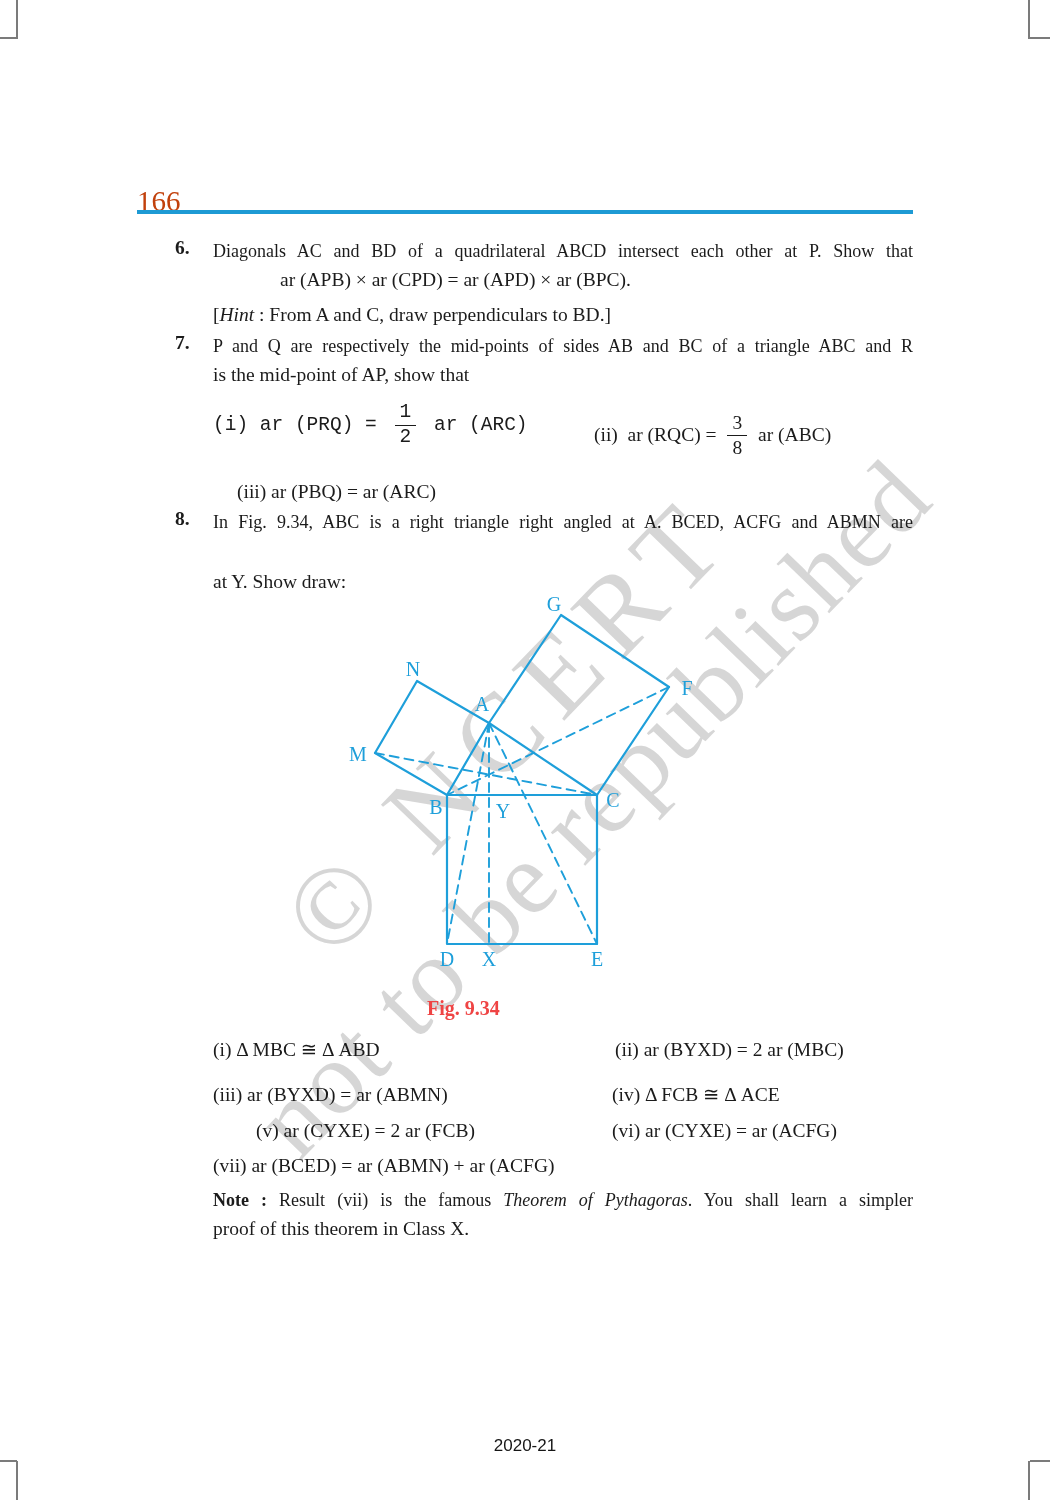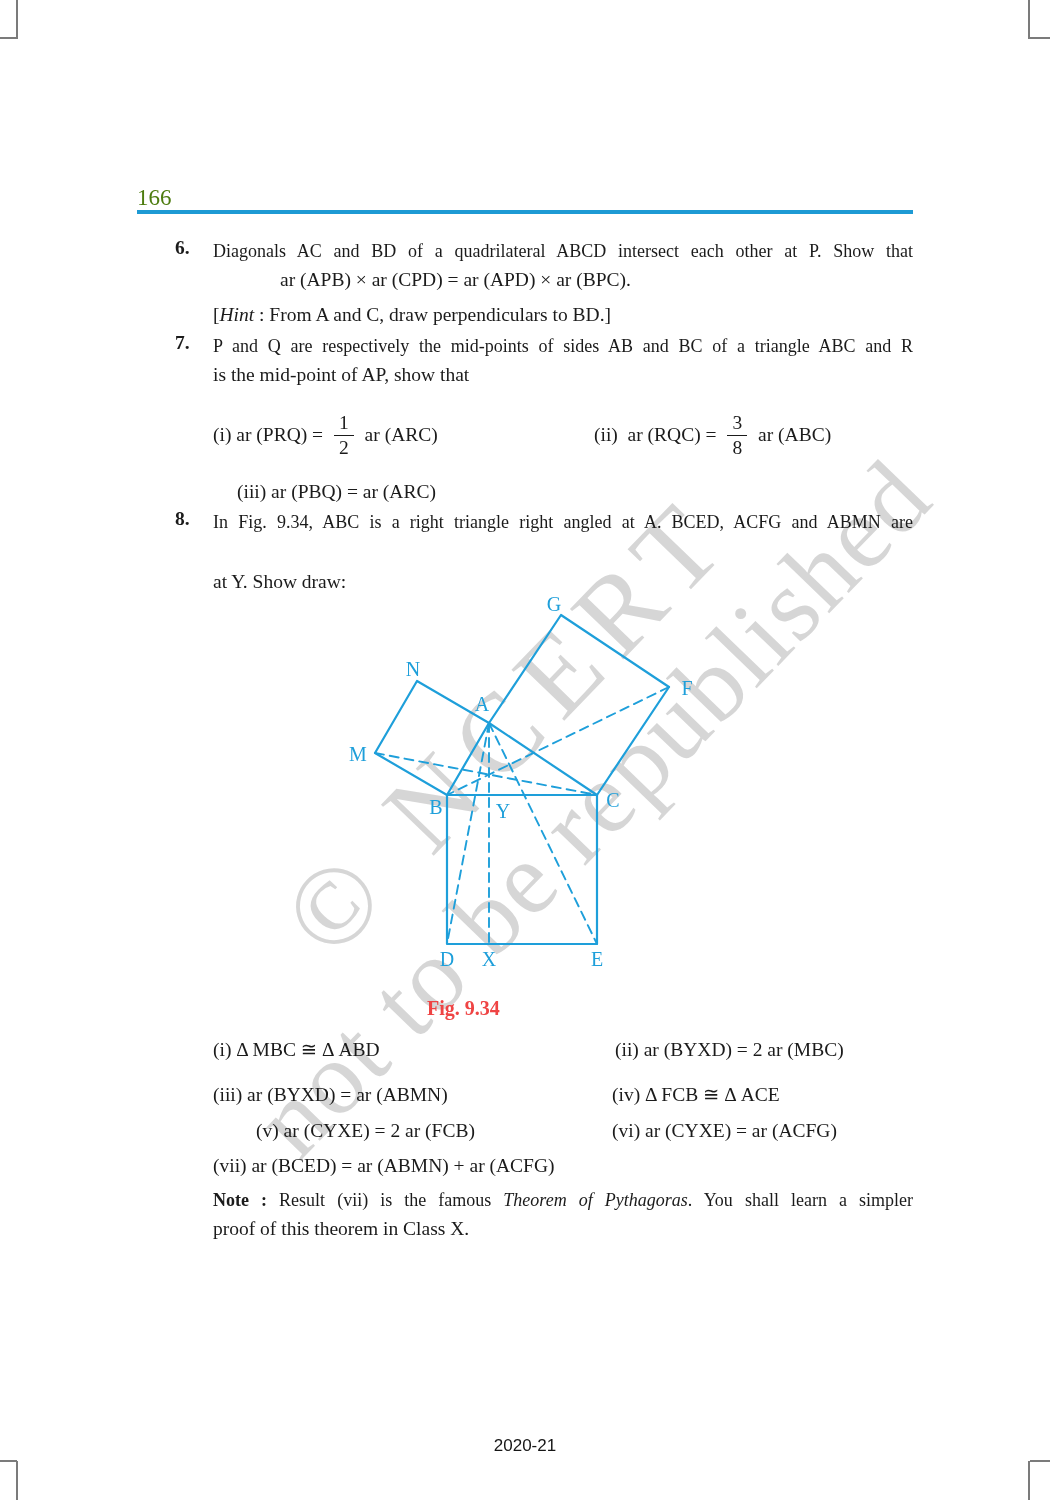--- a/index.html
+++ b/index.html
@@ -1,20 +1,20 @@
 <!DOCTYPE html>
 <html><head>
 <meta charset="utf-8">
 <style>
   html,body{margin:0;padding:0;background:#ffffff;}
   .page{position:relative;width:1050px;height:1500px;background:#ffffff;overflow:hidden;
         font-family:"Liberation Serif","DejaVu Serif",serif;color:#1b1b1b;}
   .abs{position:absolute;z-index:1;}
   .crop{position:absolute;background:#7b7b7b;z-index:1;}
-  .hdr-num{left:137px;top:185px;font-size:23px;color:#4d7c0f;}
+  .hdr-num{left:137px;top:185px;font-size:29px;color:#c2410c;}
   .hdr-subject{left:613px;top:188px;width:300px;text-align:right;font-size:20px;
                font-variant:small-caps;letter-spacing:1px;color:#1e77b5;}
   .hdr-rule{left:137px;top:210px;width:776px;height:4px;background:#1d9ad4;}
   .body-line{font-size:19.5px;line-height:28px;white-space:nowrap;}
   .jline{font-size:18px;line-height:28px;width:700px;text-align:justify;text-align-last:justify;white-space:normal;}
   .qnum{font-weight:bold;font-size:19.5px;}
   .it{font-style:italic;}
   .bd{font-weight:bold;}
   .frac-row{display:flex;align-items:center;height:58px;font-size:19.5px;white-space:pre;}
   .frac{display:inline-flex;flex-direction:column;align-items:center;line-height:1.12;
@@ -56,21 +56,21 @@
 
   <div class="abs qnum" style="left:175px;top:237px;">6.</div>
   <div class="abs jline" style="left:213px;top:237px;">Diagonals AC and BD of a quadrilateral ABCD intersect each other at P. Show that</div>
   <div class="abs body-line" style="left:213px;top:301px;"><span>[</span><span class="it">Hint</span><span> : From A and C, draw perpendiculars to BD.]</span></div>
   <div class="abs body-line" style="left:280px;top:266px;">ar (APB) × ar (CPD) = ar (APD) × ar (BPC).</div>
 
   <div class="abs qnum" style="left:175px;top:332px;">7.</div>
   <div class="abs jline" style="left:213px;top:332px;">P and Q are respectively the mid-points of sides AB and BC of a triangle ABC and R</div>
   <div class="abs body-line" style="left:213px;top:361px;">is the mid-point of AP, show that</div>
 
-  <div class="abs frac-row" style="left:213px;top:406px;"><span>(i) ar (PRQ) = </span><span class="frac"><span class="num">1</span><span class="den">2</span></span><span> ar (ARC)</span></div>
+  <div class="abs frac-row" style="left:213px;top:396px;font-family:Liberation Mono, monospace;"><span>(i) ar (PRQ) = </span><span class="frac"><span class="num">1</span><span class="den">2</span></span><span> ar (ARC)</span></div>
   <div class="abs frac-row" style="left:594px;top:406px;"><span>(ii)  ar (RQC) = </span><span class="frac"><span class="num">3</span><span class="den">8</span></span><span> ar (ABC)</span></div>
   <div class="abs body-line" style="left:213px;top:478px;margin-left:24px;">(iii) ar (PBQ) = ar (ARC)</div>
 
   <div class="abs qnum" style="left:175px;top:508px;">8.</div>
   <div class="abs jline" style="left:213px;top:508px;">In Fig. 9.34, ABC is a right triangle right angled at A. BCED, ACFG and ABMN are</div>
   <div class="abs body-line" style="left:213px;top:568px;">at Y. Show draw:</div>
 
   <svg class="abs" style="left:340px;top:588px;" width="370" height="392" viewBox="340 588 370 392">
     <g fill="none" stroke="#1e9fda" stroke-width="2.2" stroke-linejoin="round" stroke-linecap="round">
       <path d="M447 795 L597 795 L597 944 L447 944 Z"></path>

